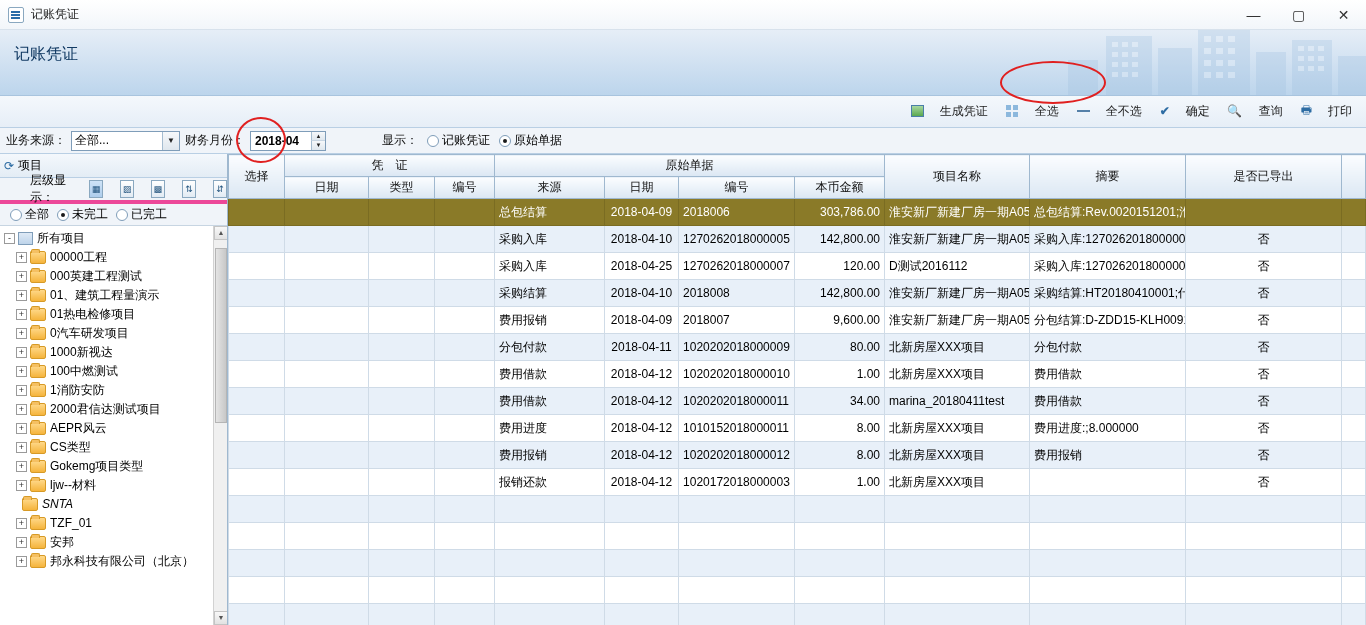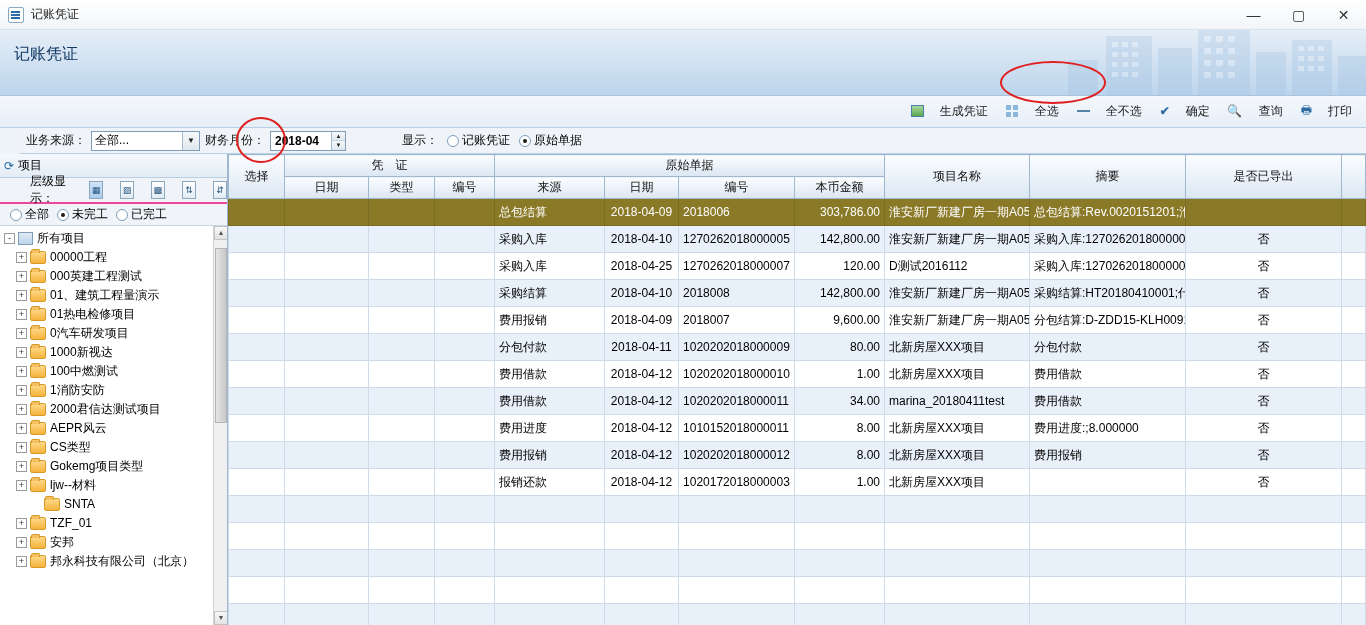--- a/index.html
+++ b/index.html
@@ -141,21 +141,20 @@
   
   .filterbar {
     height: 26px;
     background: #f0f4f9;
     border-bottom: 1px solid #b9cfe4;
     display: flex;
     align-items: center;
     padding-left: 6px;
     gap: 5px;
     font-size: 12px;
-    margin-left: 20px;
   }
   .fld-label { color: #111; }
   .combo {
     height: 20px;
     width: 109px;
     border: 1px solid #7f9db9;
     background: #fff;
     display: flex; align-items: center;
     font-size: 12px;
     padding-left: 3px;
@@ -230,21 +229,21 @@
     border-bottom: 1px solid #b9cfe4;
     display: flex; align-items: center;
     font-size: 12px;
     padding-left: 4px;
     gap: 4px;
   }
   .refresh-ico { color: #2d6ca3; font-size: 12px; }
   .lvl-row {
     height: 26px;
     background: #f0f4f9;
-    border-bottom: 2px solid #ec4899;
+    border-bottom: 4px solid #ec4899;
     display: flex; align-items: center;
     padding-left: 30px;
     gap: 17px;
     font-size: 12px;
   }
   .lvl-btn {
     width: 19px; height: 18px;
     border: 1px solid #8aa8c0;
     background: linear-gradient(to bottom,#ffffff,#e2ebf4);
     display: flex; align-items: center; justify-content: center;
@@ -598,21 +597,21 @@
           <div class="tnode" style="padding-left: 16px;">
             <span class="expander">+</span>
             <span class="folder"></span>
             <span>Gokemg项目类型</span>
           </div>
           <div class="tnode" style="padding-left: 16px;">
             <span class="expander">+</span>
             <span class="folder"></span>
             <span>ljw--材料</span>
           </div>
-          <div class="tnode" style="padding-left: 30px;">
+          <div class="tnode" style="padding-left: 8px; font-style: italic;">
             <span class="expander none"></span>
             <span class="folder"></span>
             <span>SNTA</span>
           </div>
           <div class="tnode" style="padding-left: 16px;">
             <span class="expander">+</span>
             <span class="folder"></span>
             <span>TZF_01</span>
           </div>
           <div class="tnode" style="padding-left: 16px;">

